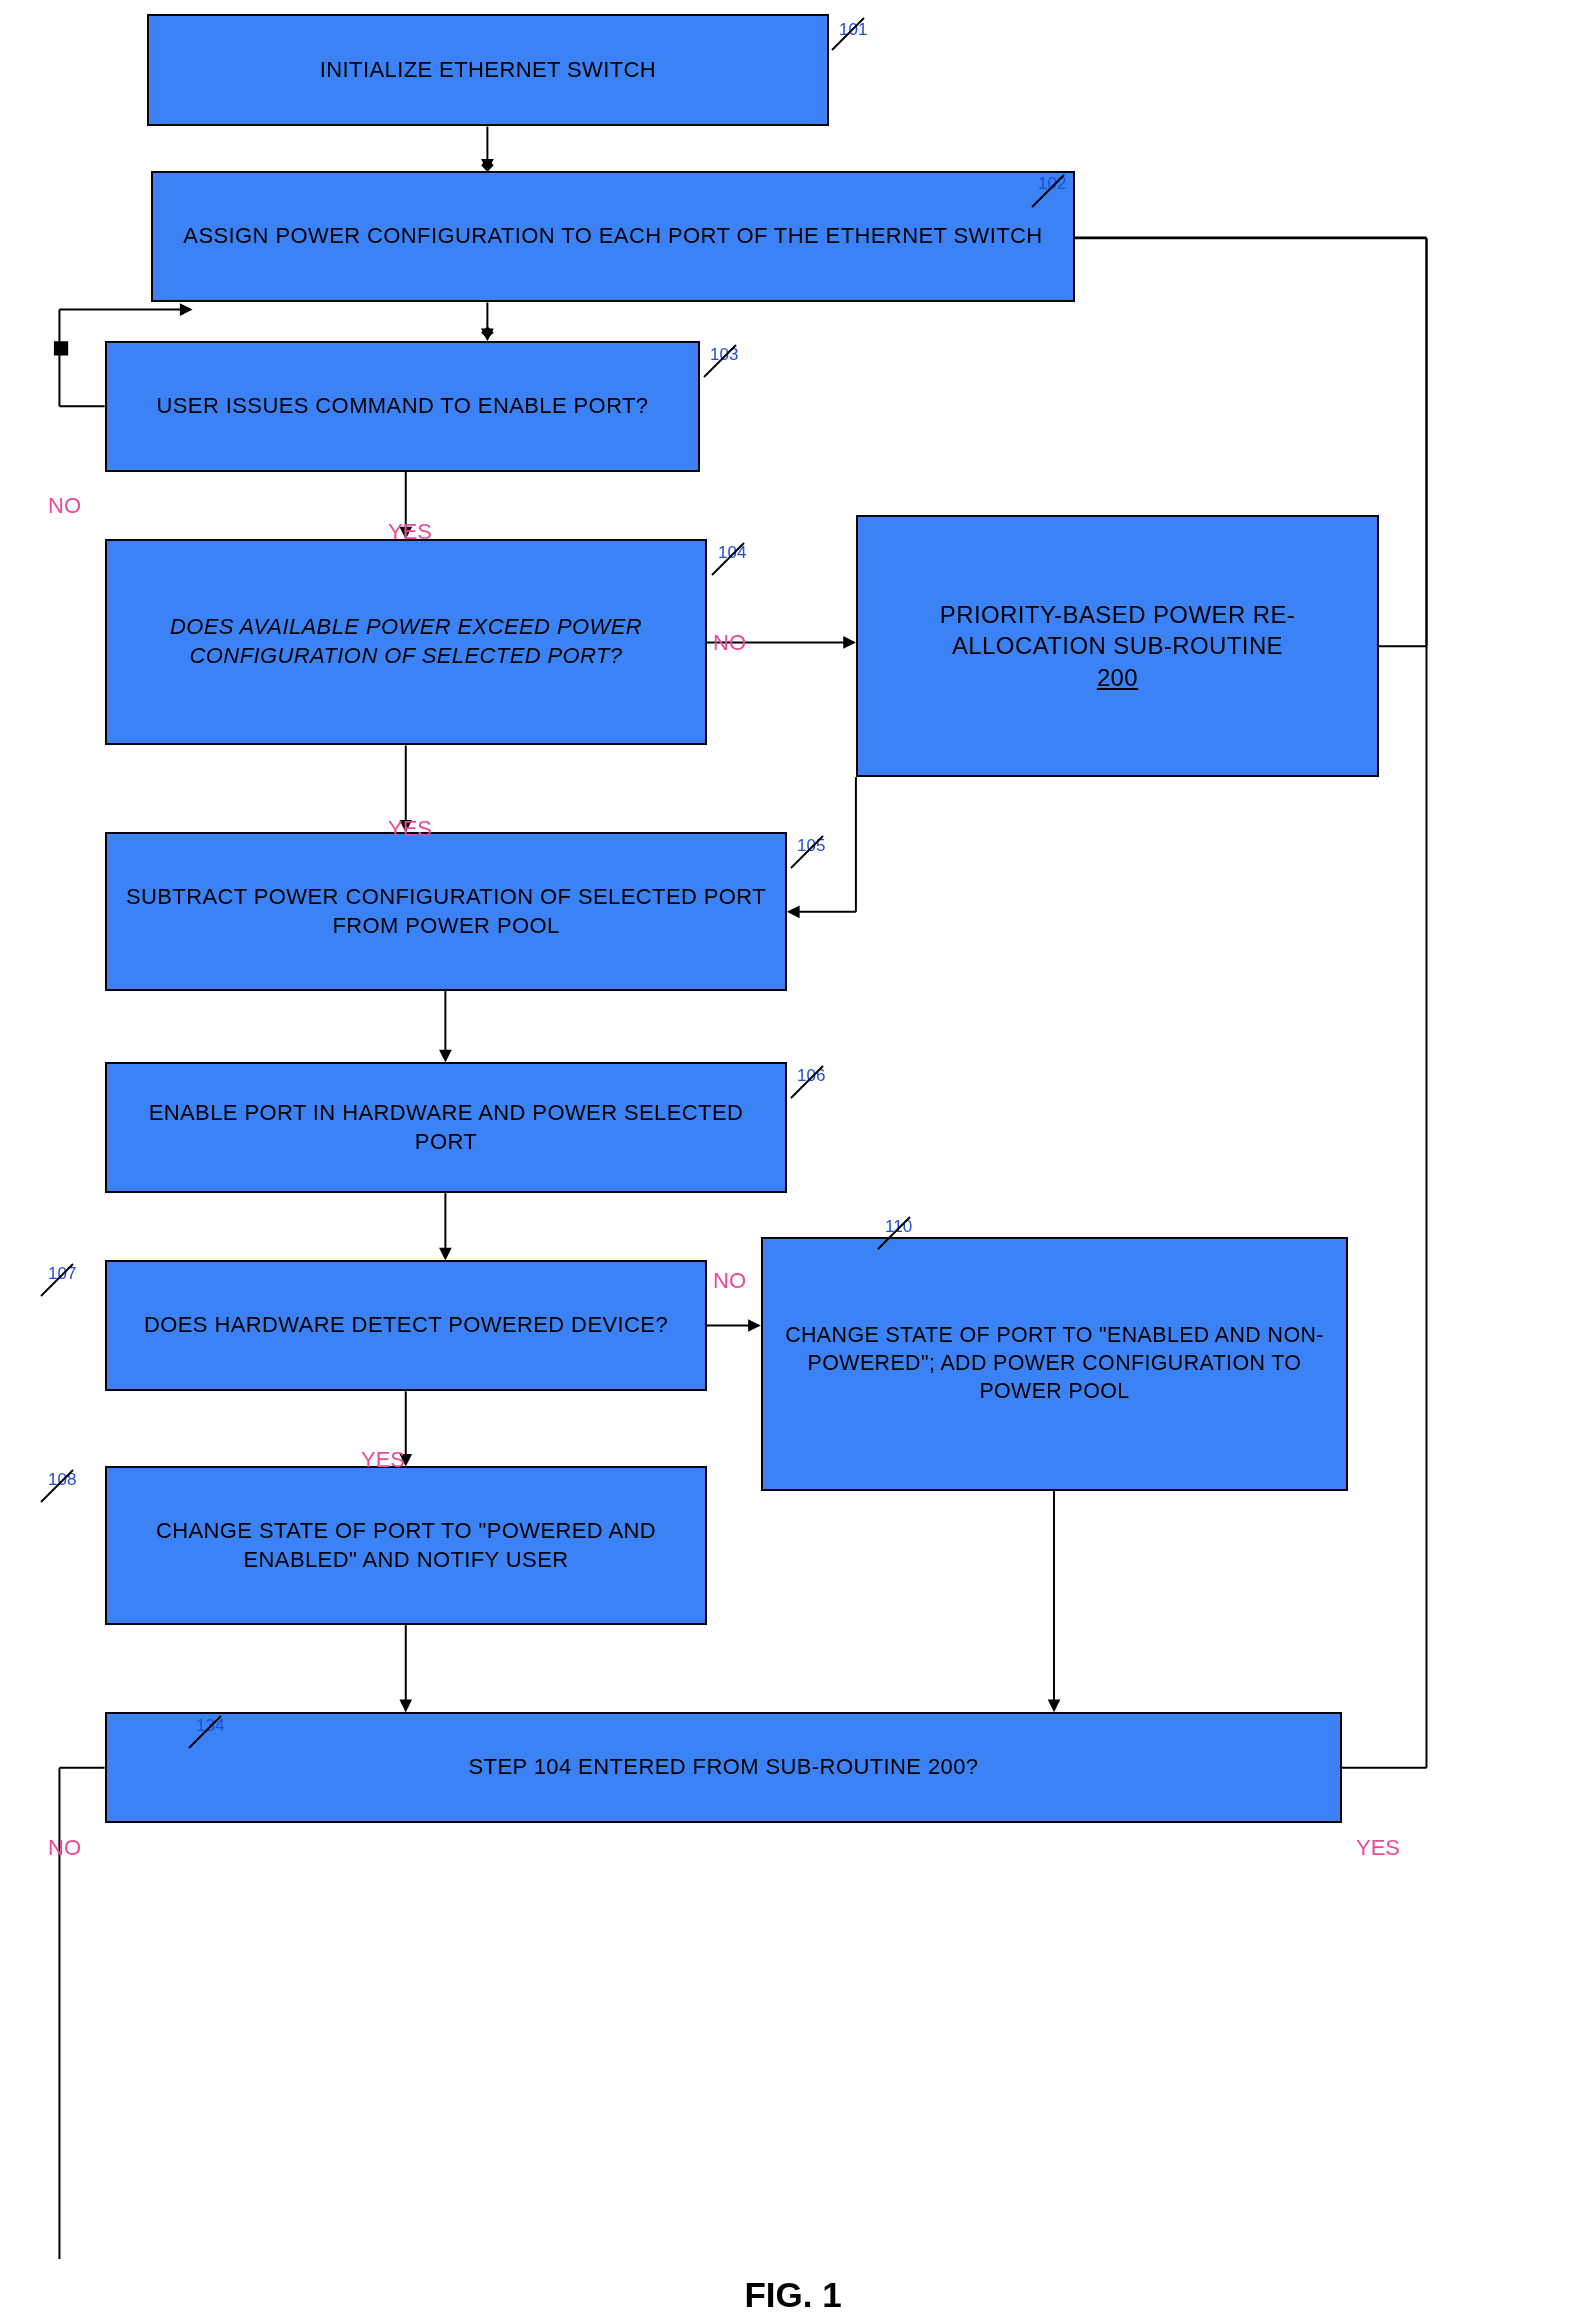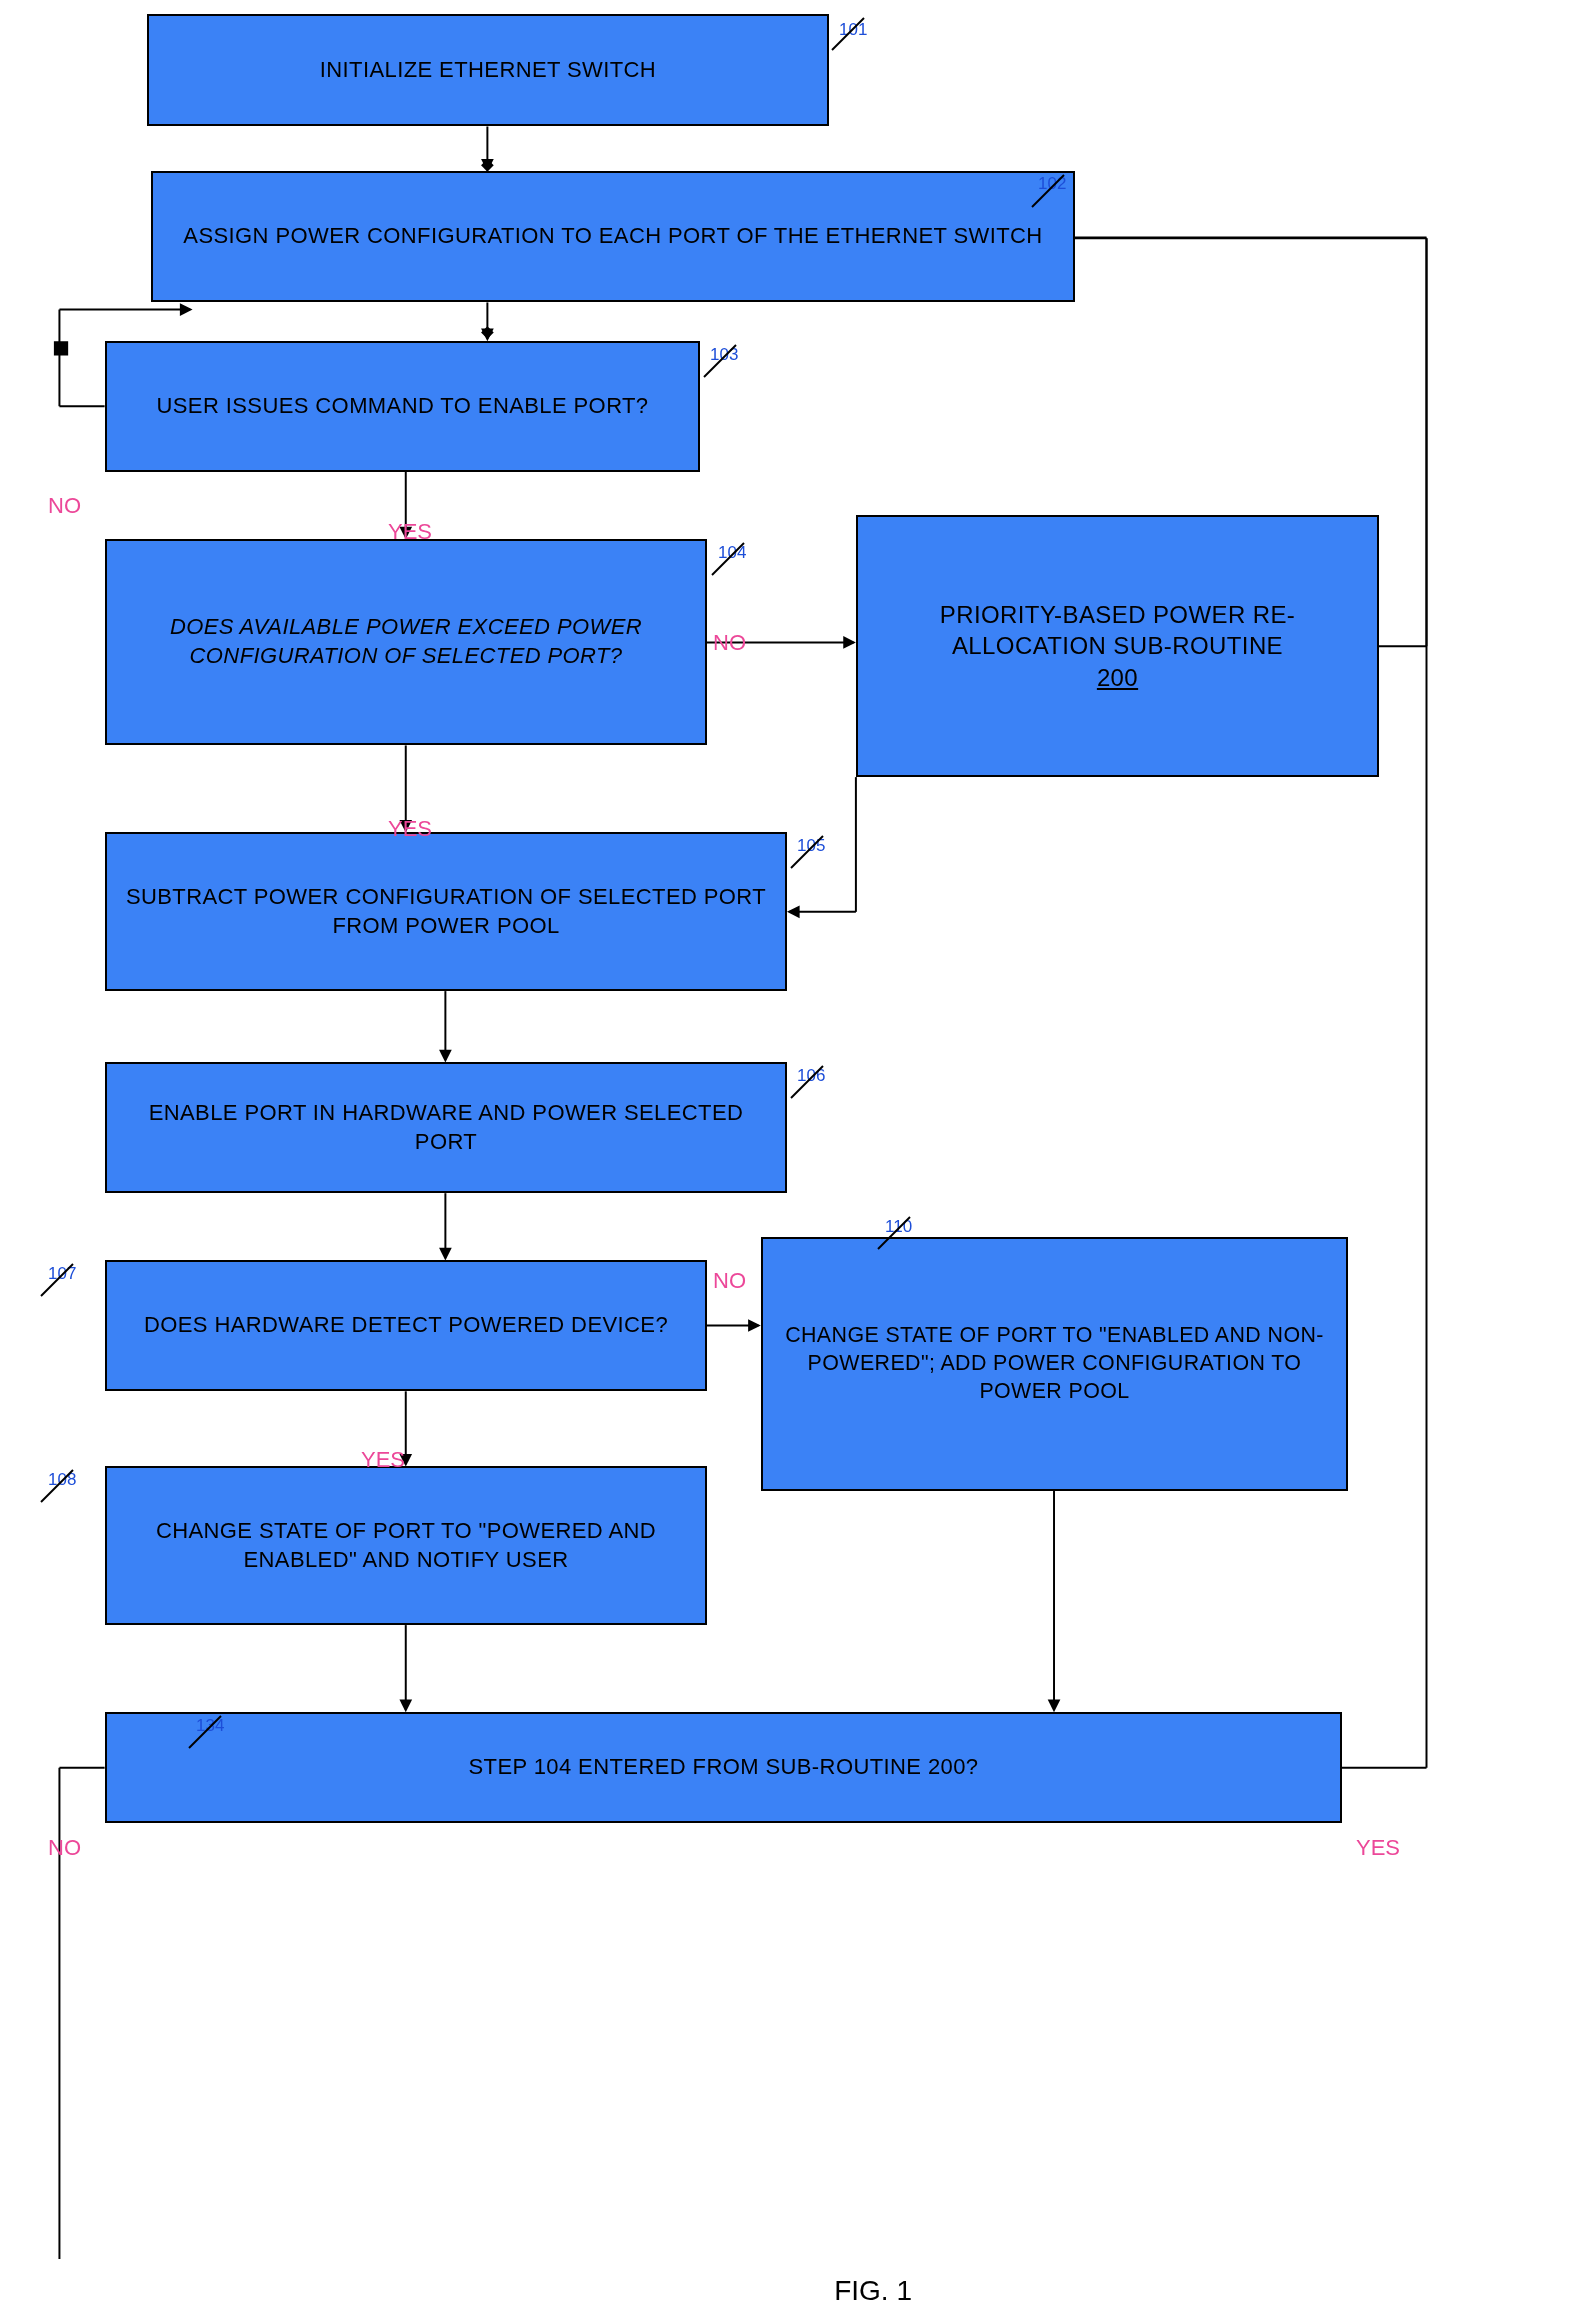--- a/index.html
+++ b/index.html
@@ -44,23 +44,23 @@
     svg.arrows {
       position: absolute;
       top: 0;
       left: 0;
       width: 1585px;
       height: 2319px;
       pointer-events: none;
     }
     .fig-label {
       position: absolute;
-      font-size: 28px;
-      font-weight: normal;
-      text-align: right;
+      font-size: 35px;
+      font-weight: bold;
+      text-align: center;
     }
   </style>
 </head>
 <body>
 
 <div class="diagram-container">
 
   <svg class="arrows" viewBox="0 0 2000 2925" width="1585" height="2319">
 
     <line x1="615" y1="159" x2="615" y2="213" stroke="#000" stroke-width="2.5"></line>

